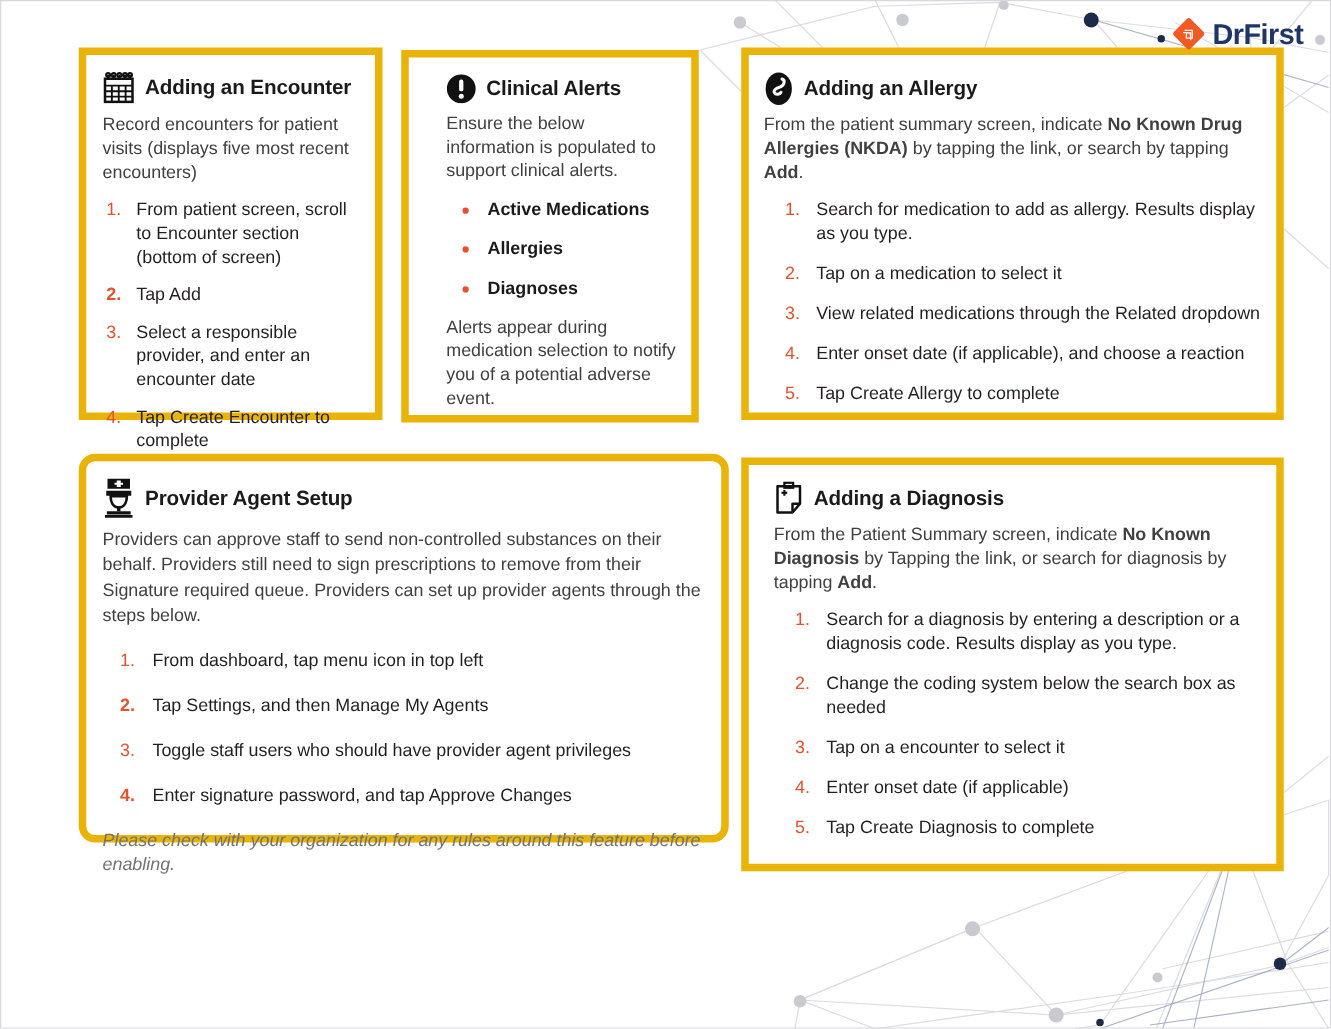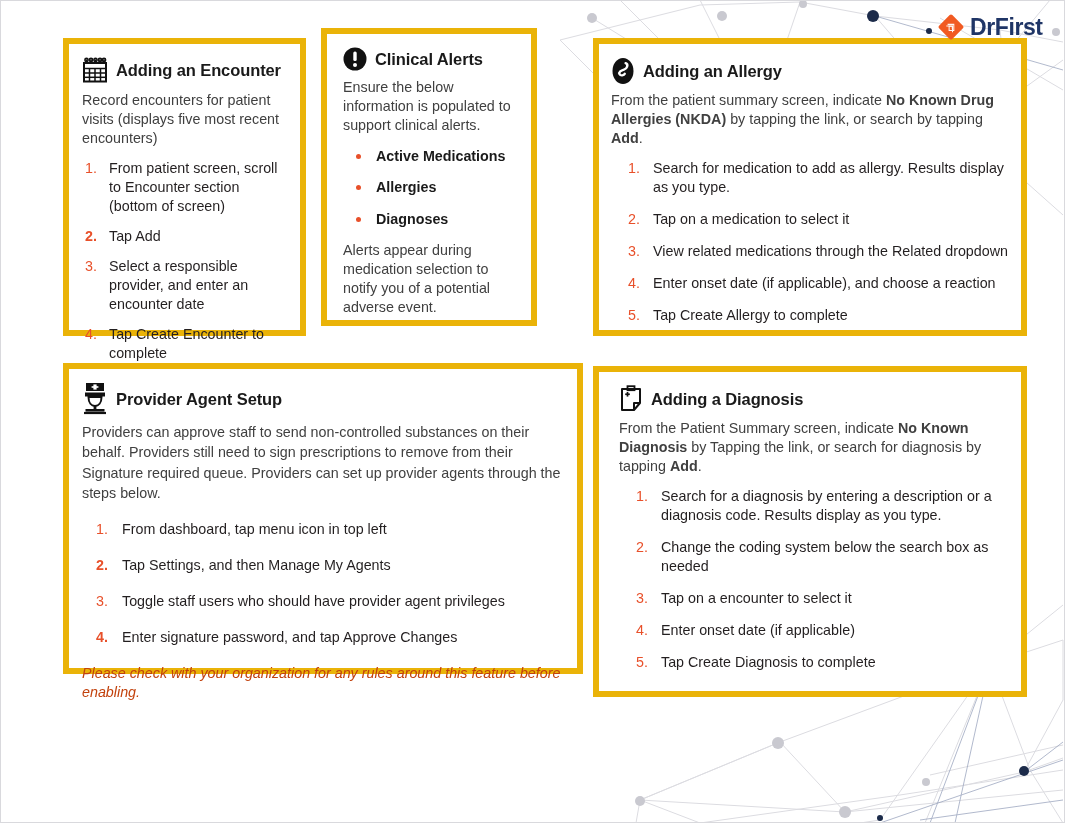--- a/index.html
+++ b/index.html
@@ -146,28 +146,28 @@
     height: 5px;
     border-radius: 50%;
     background: #e8502a;
   }
 
   .note-italic {
     font-style: italic;
     font-size: 14.3px;
     line-height: 1.33;
     margin-top: 14px;
-    color: #c2410c;
+    color: #737373;
   }
 
   
   #card-encounter { left: 63px;  top: 38px;  width: 243px; height: 298px; padding: 13px 12px 12px 13px; }
-  #card-alerts    { left: 321px; top: 28px;  width: 216px; height: 298px; padding: 13px 12px 12px 16px; }
+  #card-alerts    { left: 321px; top: 40px;  width: 238px; height: 298px; padding: 13px 12px 12px 30px; }
   #card-allergy   { left: 593px; top: 38px;  width: 434px; height: 298px; padding: 13px 12px 12px 12px; }
-  #card-agent     { left: 63px;  top: 363px; width: 520px; height: 311px; padding: 13px 14px 12px 13px; }
+  #card-agent     { left: 63px;  top: 363px; width: 520px; height: 311px; padding: 13px 14px 12px 13px; border-radius: 13px; }
   #card-diagnosis { left: 593px; top: 366px; width: 434px; height: 331px; padding: 13px 12px 12px 20px; }
 
   #card-allergy .card-body,
   #card-diagnosis .card-body,
   #card-agent .card-body { margin-top: 6px; }
   #card-agent .card-body { line-height: 1.42; }
   #card-agent ol.steps { margin-top: 17px; }
   #card-agent ol.steps > li { margin-bottom: 17px; }
   #card-allergy ol.steps > li,
   #card-diagnosis ol.steps > li { margin-bottom: 13px; padding-left: 42px; }

